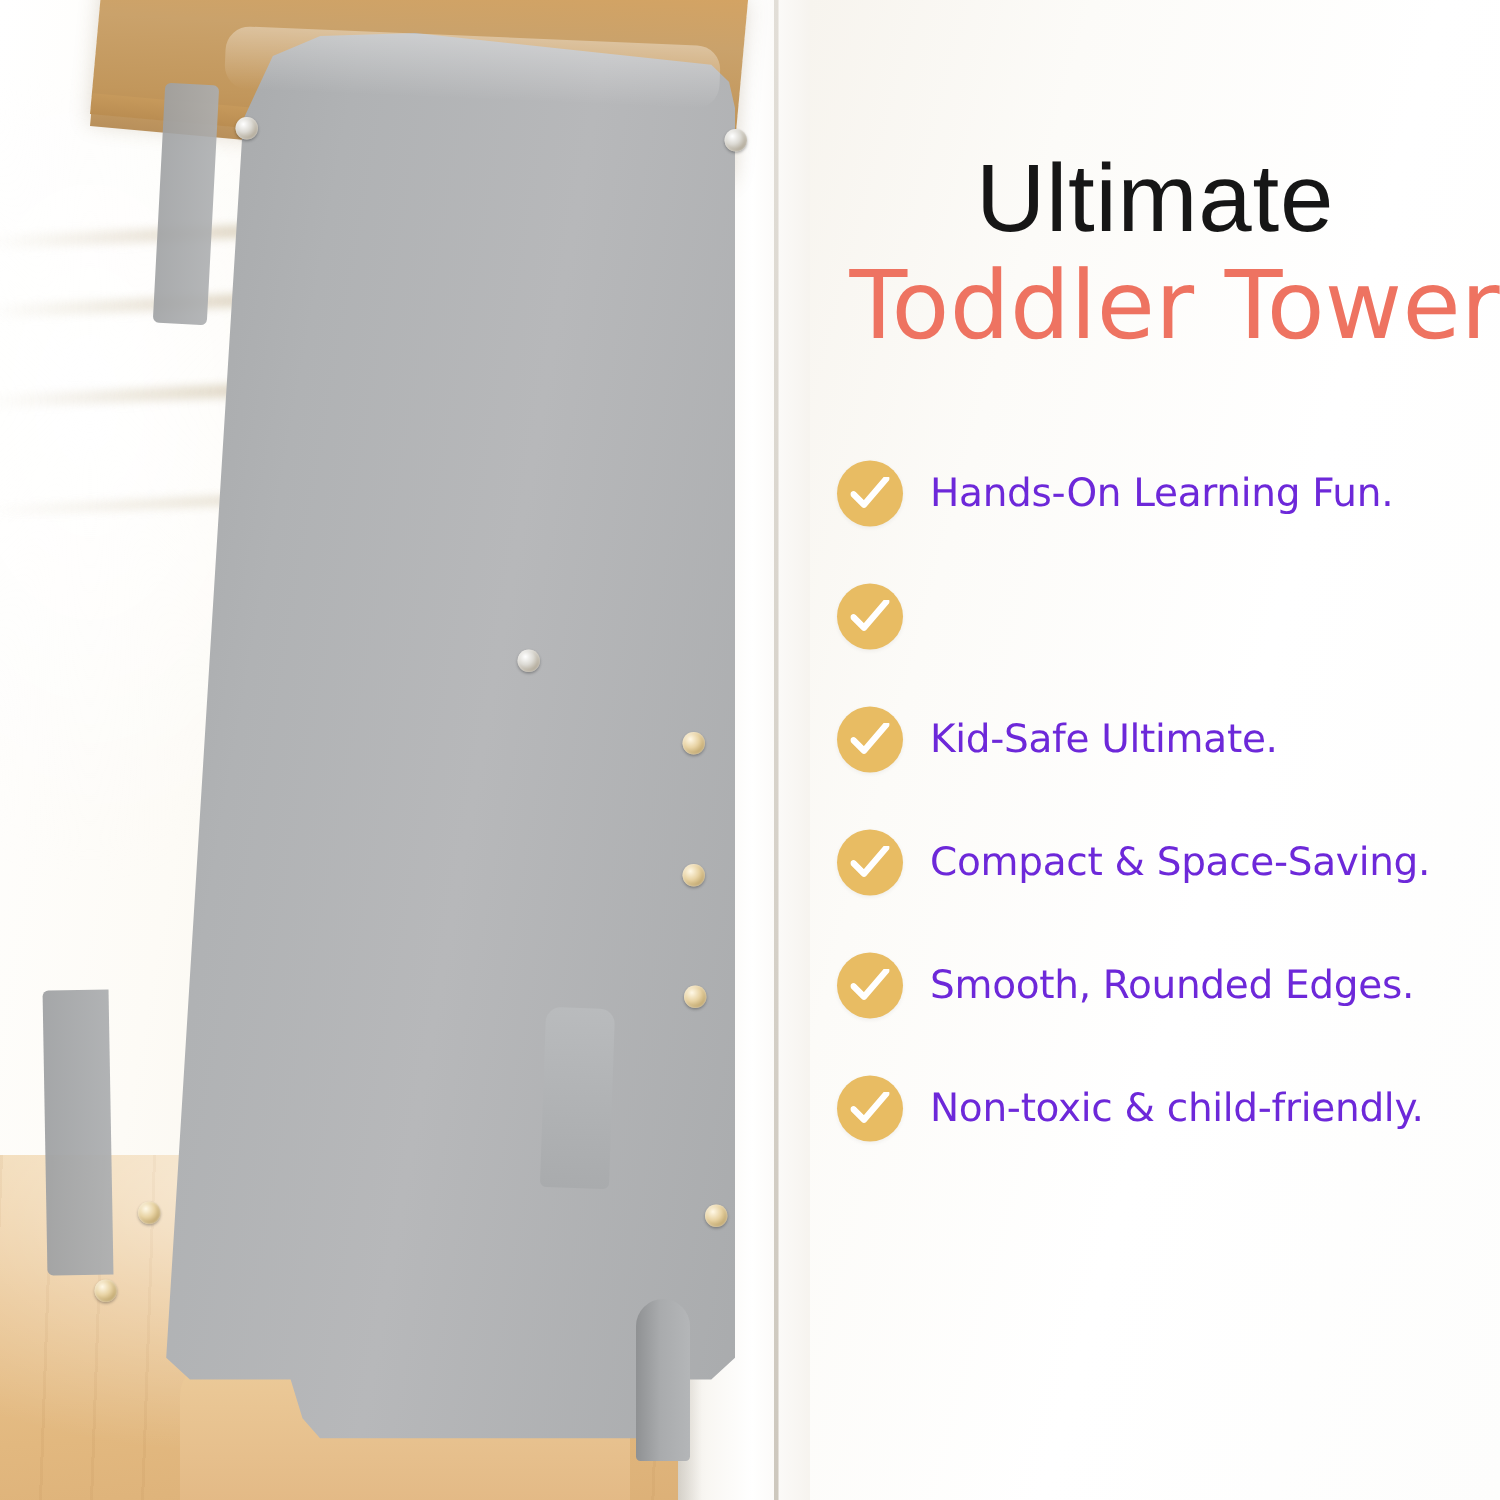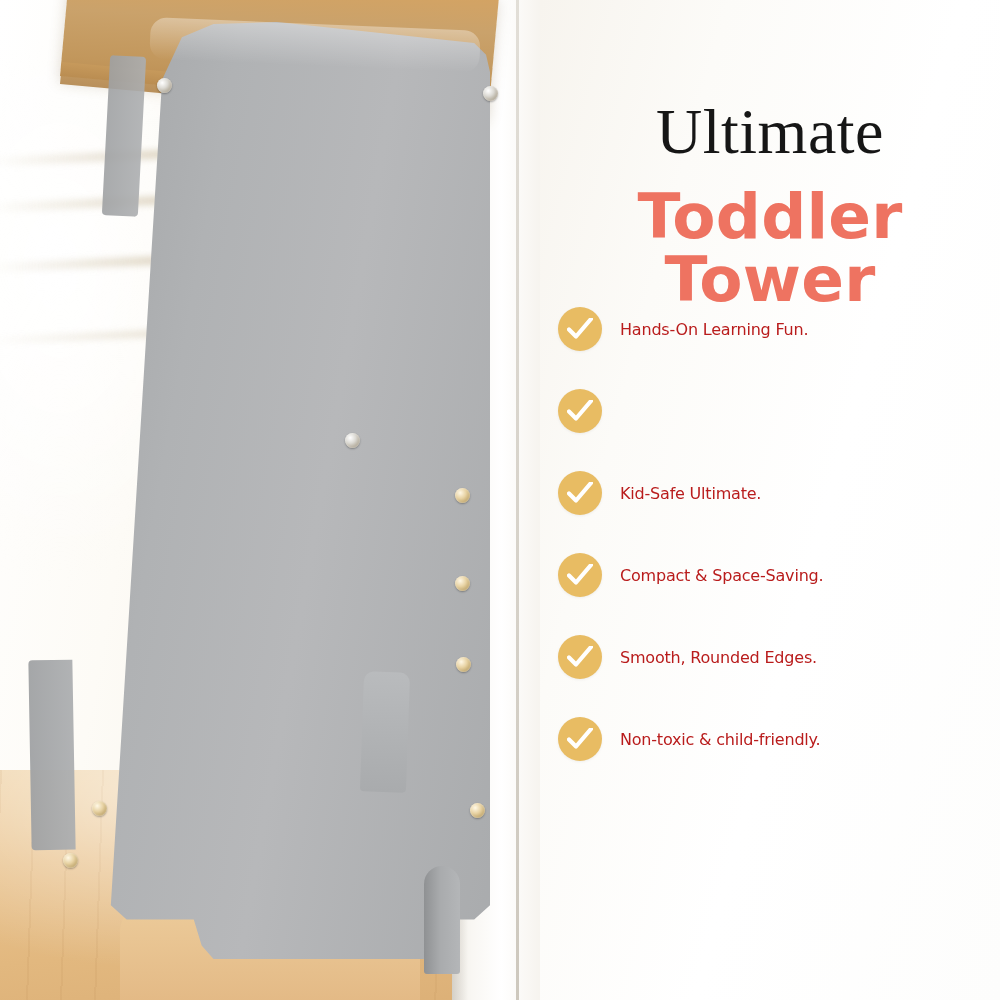--- a/index.html
+++ b/index.html
@@ -209,40 +209,40 @@
   .panel-right{
     position:absolute;left:540px;top:0;width:460px;height:1000px;
     background:linear-gradient(105deg,#f7f4ee 0%,#fcfbf8 26%,#ffffff 58%,#fdfdfc 100%);
   }
   .headline{
     position:absolute;left:540px;top:100px;width:460px;text-align:center;
     line-height:1.0;
   }
   .h-top{
     display:block;font-size:64px;font-weight:300;color:#161616;
-    letter-spacing:.5px;font-family:Liberation Serif, serif;
+    letter-spacing:.5px;font-family:Liberation Sans, sans-serif;
   }
   .h-bot{
-    display:block;margin-top:21px;font-size:63px;font-weight:700;
-    color:#ee7361;letter-spacing:.2px;font-family:"DejaVu Sans",sans-serif;
+    display:block;margin-top:8px;font-size:63px;font-weight:400;
+    color:#ee7361;letter-spacing:.2px;font-family:"DejaVu Sans",sans-serif;text-align:right;
   }
 
   .features{position:absolute;left:540px;top:288px;width:460px;}
   .feature{
     position:relative;height:82px;display:flex;align-items:center;
     padding-left:18px;
   }
   .check{
     flex:0 0 auto;width:44px;height:44px;border-radius:50%;
     background:#e8bc63;position:relative;
     box-shadow:0 1px 3px rgba(0,0,0,.06);
   }
   .check svg{position:absolute;left:9px;top:11px;}
   .ftext{
-    margin-left:18px;font-size:16px;color:#b91c1c;font-weight:400;
+    margin-left:18px;font-size:26px;color:#6d28d9;font-weight:400;
     font-family:"DejaVu Sans",sans-serif;letter-spacing:-.2px;white-space:nowrap;
   }
 </style>
 </head>
 <body>
 
 <div id="poster">
 
   <div class="photo">
     <div class="wall"></div>

